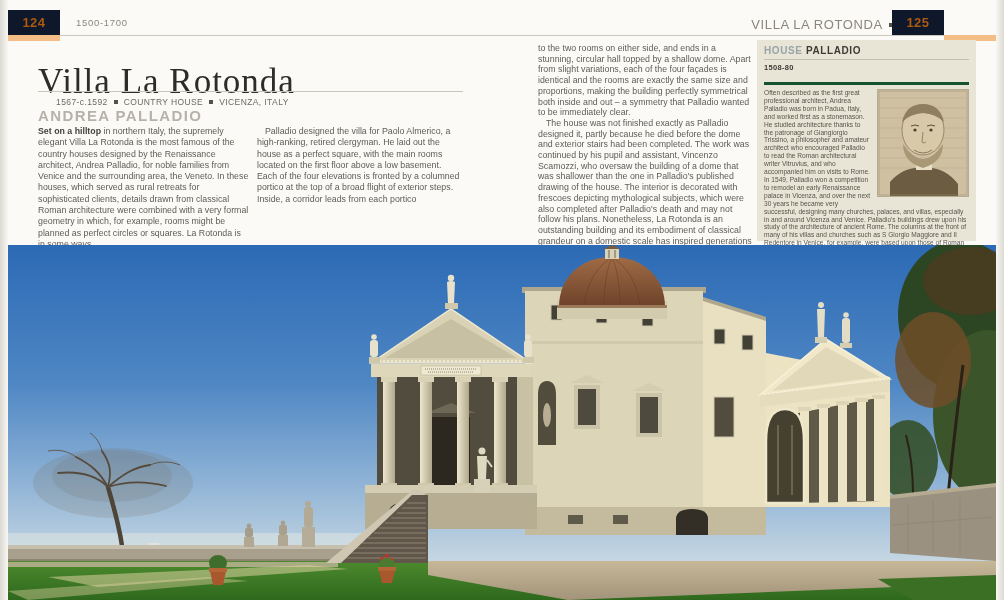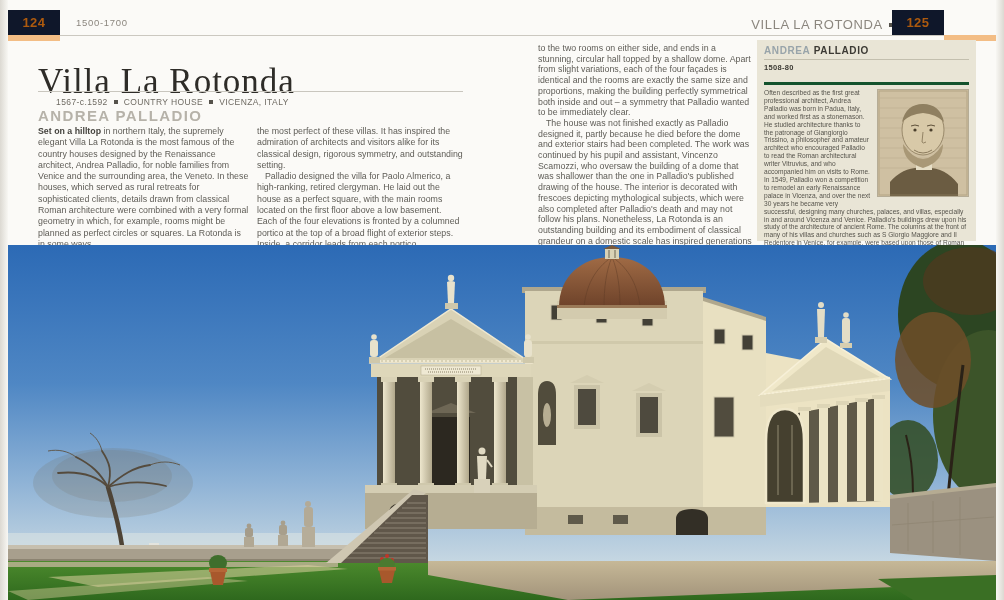--- a/index.html
+++ b/index.html
@@ -79,30 +79,29 @@
 
   <h1 class="title">Villa La Rotonda</h1>
   <div class="meta"><span>1567-c.1592</span><span class="sq"></span><span>COUNTRY HOUSE</span><span class="sq"></span><span>VICENZA, ITALY</span></div>
   <div class="title-rule"></div>
   <h2 class="architect">ANDREA PALLADIO</h2>
 
   <div class="col col1">
     <p><span class="lead">Set on a hilltop</span><span> in northern Italy, the supremely elegant Villa La Rotonda is the most famous of the country houses designed by the Renaissance architect, Andrea Palladio, for noble families from Venice and the surrounding area, the Veneto. In these houses, which served as rural retreats for sophisticated clients, details drawn from classical Roman architecture were combined with a very formal geometry in which, for example, rooms might be planned as perfect circles or squares. La Rotonda is in some ways</span></p>
   </div>
   <div class="col col2">
-    <p>the most perfect of these villas. It has inspired the admiration of architects and visitors alike for its classical design, rigorous symmetry, and outstanding setting.</p>
     <p class="indent">Palladio designed the villa for Paolo Almerico, a high-ranking, retired clergyman. He laid out the house as a perfect square, with the main rooms located on the first floor above a low basement. Each of the four elevations is fronted by a columned portico at the top of a broad flight of exterior steps. Inside, a corridor leads from each portico</p>
   </div>
   <div class="col col3">
     <p>to the two rooms on either side, and ends in a stunning, circular hall topped by a shallow dome. Apart from slight variations, each of the four façades is identical and the rooms are exactly the same size and proportions, making the building perfectly symmetrical both inside and out – a symmetry that Palladio wanted to be immediately clear.</p>
     <p class="indent">The house was not finished exactly as Palladio designed it, partly because he died before the dome and exterior stairs had been completed. The work was continued by his pupil and assistant, Vincenzo Scamozzi, who oversaw the building of a dome that was shallower than the one in Palladio's published drawing of the house. The interior is decorated with frescoes depicting mythological subjects, which were also completed after Palladio's death and may not follow his plans. Nonetheless, La Rotonda is an outstanding building and its embodiment of classical grandeur on a domestic scale has inspired generations of architects.</p>
   </div>
 
   <aside class="sidebar">
-    <div class="sb-head"><span class="first">ANDREA</span> <span class="last">PALLADIO</span></div>
+    <div class="sb-head"><span class="first">HOUSE</span> <span class="last">PALLADIO</span></div>
     <div class="sb-dates">1508-80</div>
     <div class="sb-body">
       <div class="portrait">
         <svg width="90" height="106" viewBox="0 0 90 106">
           <rect x="0" y="0" width="90" height="106" fill="#cfc0a2"></rect>
           <g stroke="#b3a384" stroke-width="0.7" opacity="0.55">
             <line x1="2" y1="8" x2="88" y2="8"></line>
               <line x1="2" y1="18" x2="88" y2="18"></line>
             <line x1="2" y1="28" x2="88" y2="28"></line>
               <line x1="2" y1="38" x2="88" y2="38"></line>

